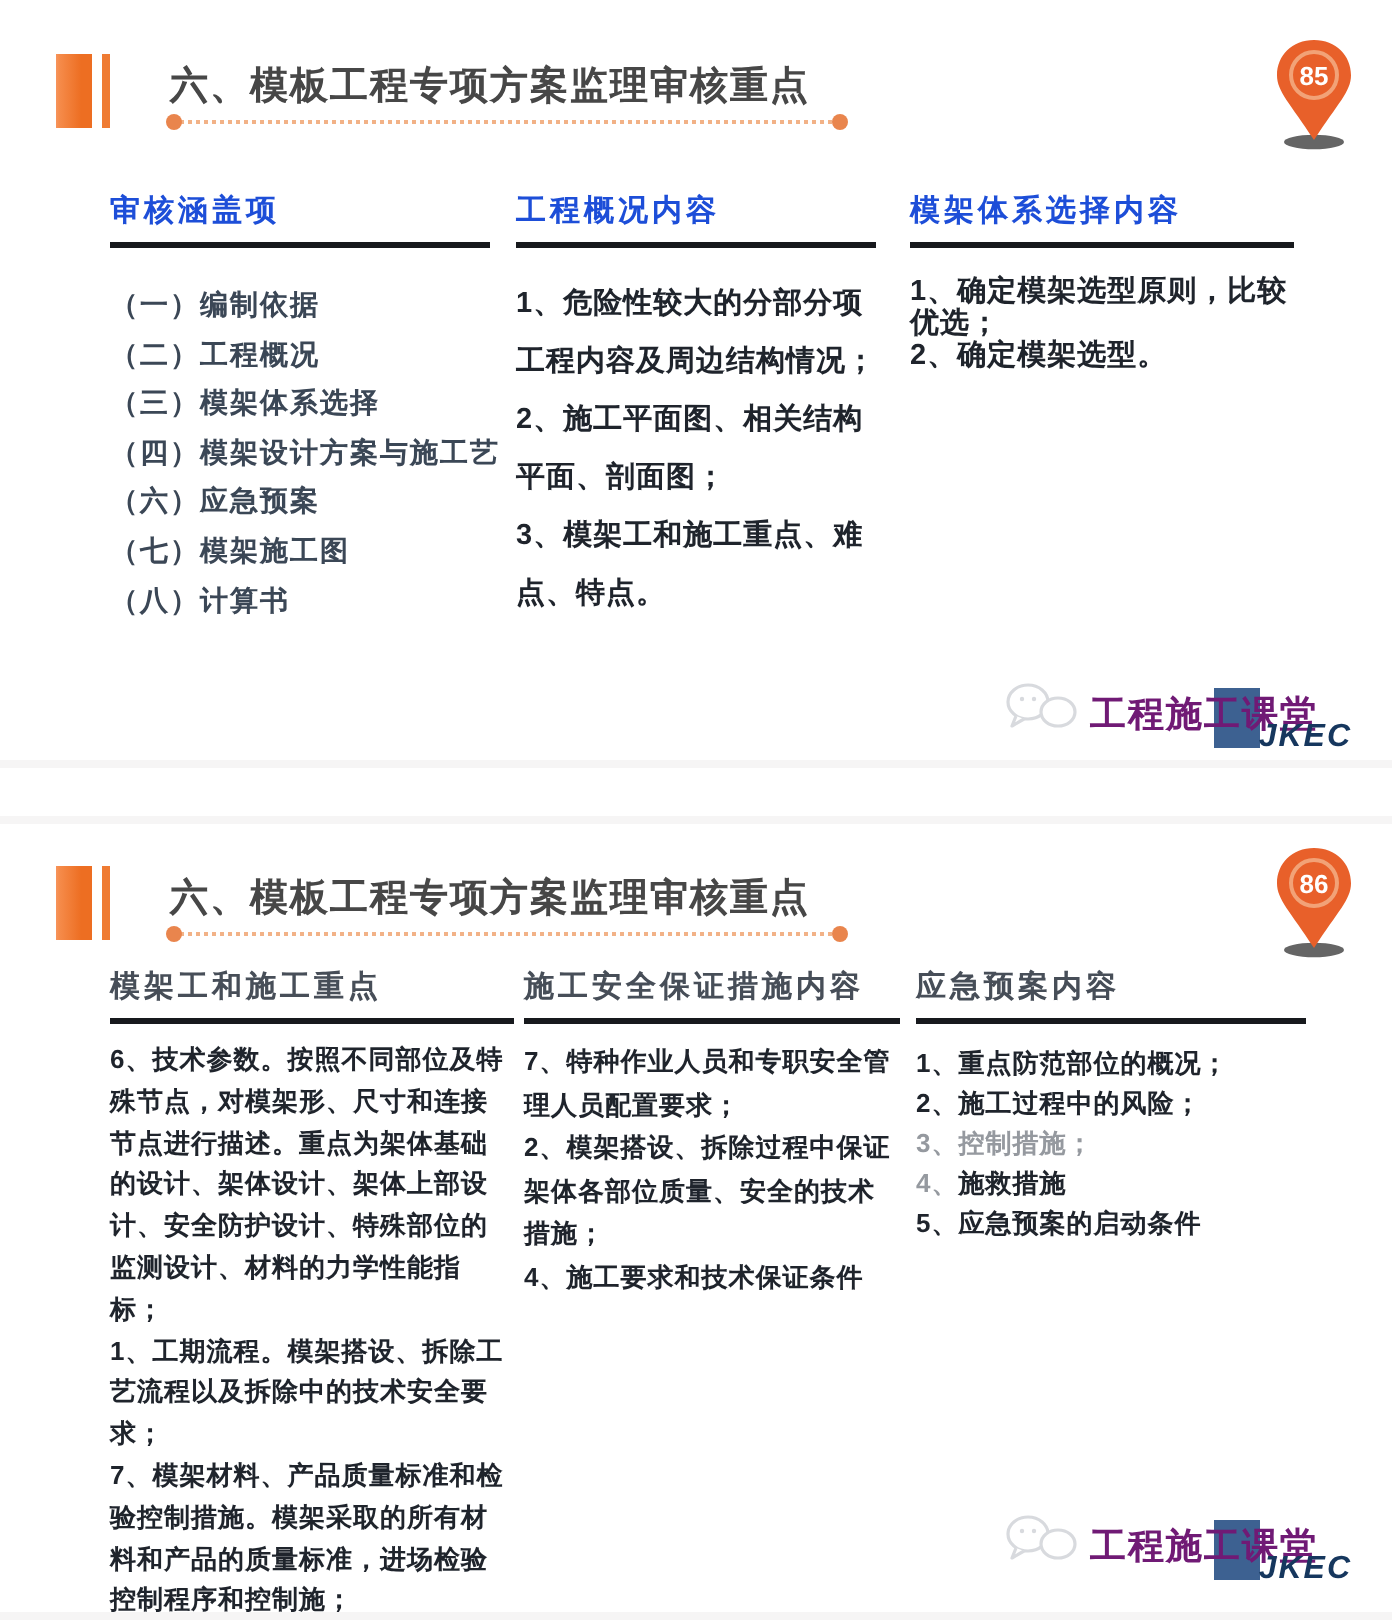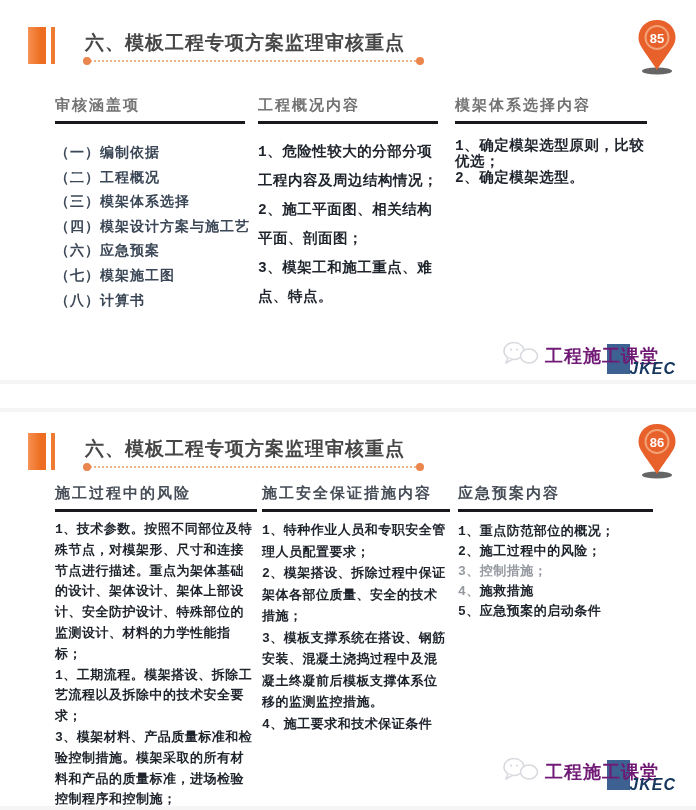--- a/index.html
+++ b/index.html
@@ -42,28 +42,28 @@
   #slide-2 .col{top:72px;}
   #s1c1{left:55px;width:190px;}
   #s1c2{left:258px;width:180px;}
   #s1c3{left:455px;width:192px;}
   #s2c1{left:55px;width:202px;}
   #s2c2{left:262px;width:188px;}
   #s2c3{left:458px;width:195px;}
 
   .col-header{font-size:15px;font-weight:bold;letter-spacing:2px;
     padding-bottom:6px;border-bottom:3px solid #17191d;}
-  #slide-1 .col-header{color:#737373;}
+  #slide-1 .col-header{color:#1d4ed8;}
   #slide-2 .col-header{color:#474e58;}
 
   .outline-list{margin-top:16px;}
   .outline-item{font-size:14px;font-weight:600;color:#3b4756;line-height:24.6px;
     letter-spacing:1px;white-space:nowrap;}
 
-  .body-block{font-family:Liberation Mono, monospace;font-weight:bold;color:#1f242c;
+  .body-block{font-family:Liberation Sans, sans-serif;font-weight:bold;color:#1f242c;
     word-break:break-all;letter-spacing:0.5px;}
   #s1c2 .body-list{margin-top:14px;}
   #s1c2 .body-block{font-size:14.5px;line-height:29px;}
   #s1c3 .body-list{margin-top:14px;}
   #s1c3 .body-block{font-size:14.5px;line-height:16px;}
   #s2c1 .body-list{margin-top:8px;}
   #s2c1 .body-block{font-size:13px;line-height:20.8px;}
   #s2c2 .body-list{margin-top:8px;}
   #s2c2 .body-block{font-size:13px;line-height:21.5px;}
   #s2c3 .body-list{margin-top:10px;}
@@ -162,35 +162,34 @@
   <div class="pin">
     <svg width="46" height="58" viewBox="0 0 46 58">
       <ellipse cx="23" cy="53" rx="15" ry="3.6" fill="#4a4a4a" opacity="0.85"></ellipse>
       <path d="M23 2 C12 2 4.5 9.8 4.5 19.6 C4.5 27.8 11 33.5 23 52 C35 33.5 41.5 27.8 41.5 19.6 C41.5 9.8 34 2 23 2 Z" fill="#e8602a"></path>
       <circle cx="23" cy="19.5" r="11.5" fill="none" stroke="#f2a277" stroke-width="2"></circle>
       <text x="23" y="24.5" text-anchor="middle" font-size="13" font-weight="bold" fill="#ffffff">86</text>
     </svg>
   </div>
 
   <div class="col" id="s2c1">
-    <div class="col-header">施工过程中的风险</div>
-    <div class="body-list">
-      <div class="body-block">1、技术参数。按照不同部位及特殊节点，对模架形、尺寸和连接节点进行描述。重点为架体基础的设计、架体设计、架体上部设计、安全防护设计、特殊部位的监测设计、材料的力学性能指标；</div>
+    <div class="col-header">模架工和施工重点</div>
+    <div class="body-list">
+      <div class="body-block">6、技术参数。按照不同部位及特殊节点，对模架形、尺寸和连接节点进行描述。重点为架体基础的设计、架体设计、架体上部设计、安全防护设计、特殊部位的监测设计、材料的力学性能指标；</div>
       <div class="body-block">1、工期流程。模架搭设、拆除工艺流程以及拆除中的技术安全要求；</div>
-      <div class="body-block">3、模架材料、产品质量标准和检验控制措施。模架采取的所有材料和产品的质量标准，进场检验控制程序和控制施；</div>
+      <div class="body-block">7、模架材料、产品质量标准和检验控制措施。模架采取的所有材料和产品的质量标准，进场检验控制程序和控制施；</div>
 
     </div>
   </div>
 
   <div class="col" id="s2c2">
     <div class="col-header">施工安全保证措施内容</div>
     <div class="body-list">
-      <div class="body-block">1、特种作业人员和专职安全管理人员配置要求；</div>
+      <div class="body-block">7、特种作业人员和专职安全管理人员配置要求；</div>
       <div class="body-block">2、模架搭设、拆除过程中保证架体各部位质量、安全的技术措施；</div>
-      <div class="body-block">3、模板支撑系统在搭设、钢筋安装、混凝土浇捣过程中及混凝土终凝前后模板支撑体系位移的监测监控措施。</div>
       <div class="body-block">4、施工要求和技术保证条件</div>
     </div>
   </div>
 
   <div class="col" id="s2c3">
     <div class="col-header">应急预案内容</div>
     <div class="body-list">
       <div class="body-block"><span>1、</span><span>重点防范部位的概况；</span></div>
       <div class="body-block"><span>2、</span><span>施工过程中的风险；</span></div>
       <div class="body-block"><span class="muted-num">3、</span><span class="muted-text">控制措施；</span></div>

